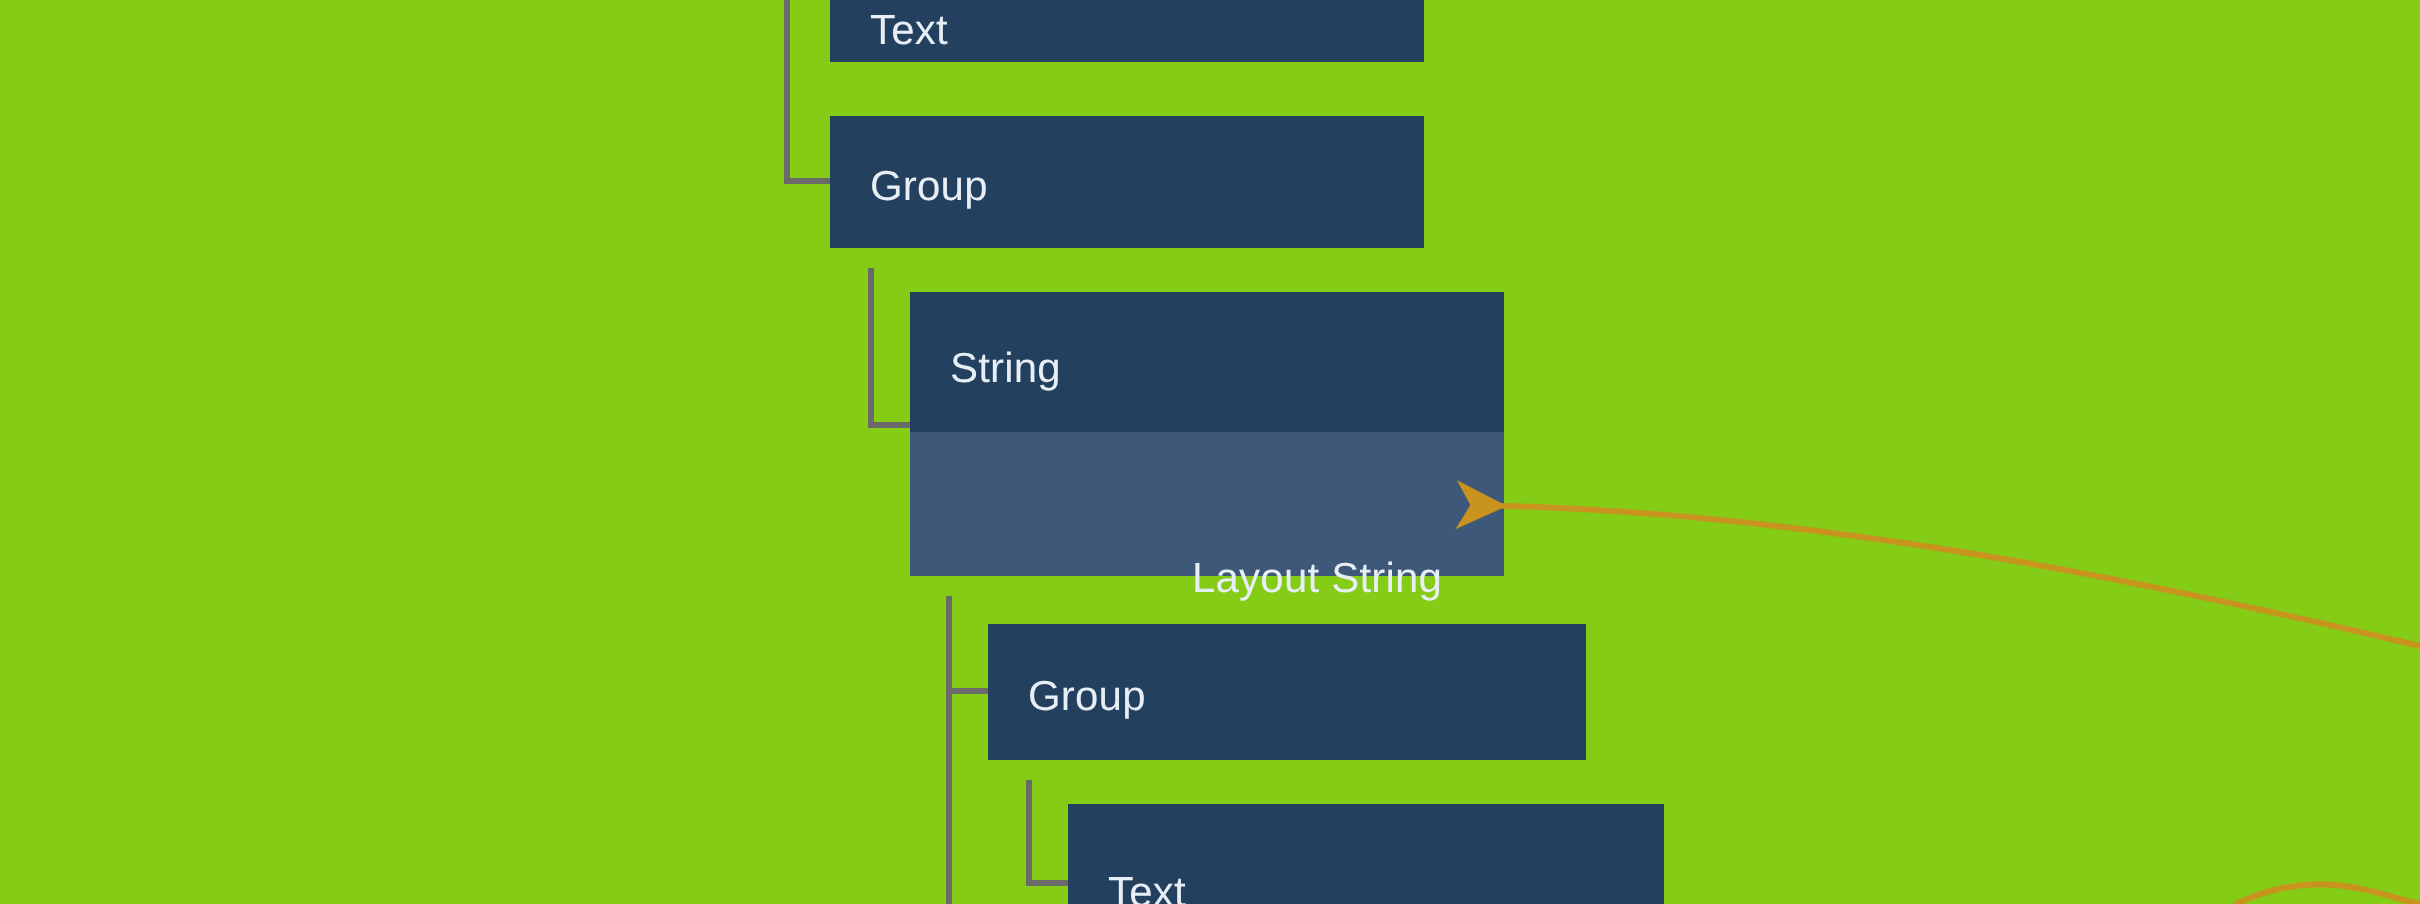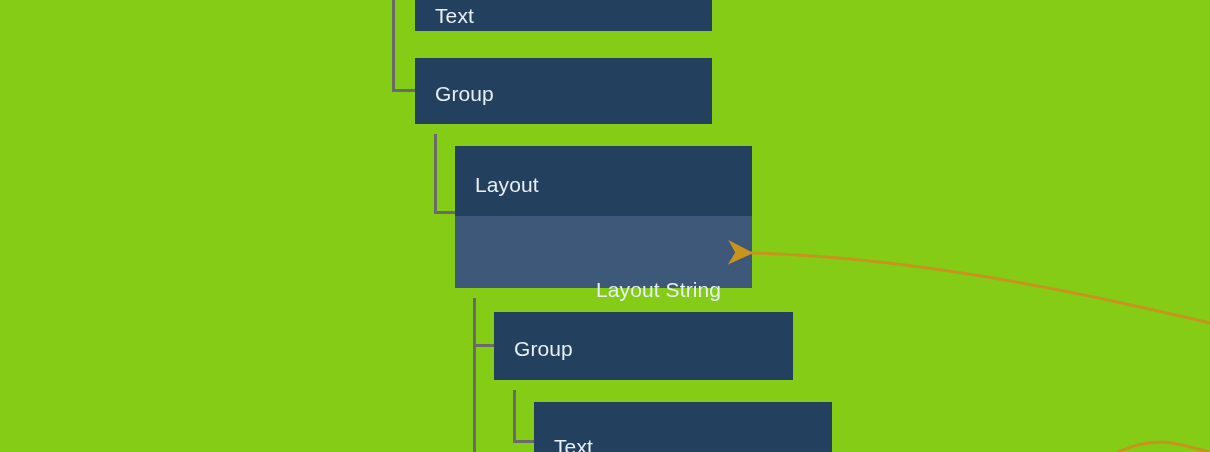--- a/index.html
+++ b/index.html
@@ -67,21 +67,21 @@
     </div>
 
   <div id="nodes">
       <div class="node dark" style="left: 415px; top: -32px; width: 297px; height: 63px; background: rgb(36, 64, 95);">
         <span class="label" style="left: 20px; top: 37px; color: rgb(232, 238, 245);">Text</span>
       </div>
       <div class="node dark" style="left: 415px; top: 58px; width: 297px; height: 66px; background: rgb(36, 64, 95);">
         <span class="label" style="left: 20px; top: 25px; color: rgb(232, 238, 245);">Group</span>
       </div>
       <div class="node dark" style="left: 455px; top: 146px; width: 297px; height: 70px; background: rgb(36, 64, 95);">
-        <span class="label" style="left: 20px; top: 28px; color: rgb(232, 238, 245);">Layout</span>
+        <span class="label" style="left: 20px; top: 28px; color: rgb(232, 238, 245);">String</span>
       </div>
       <div class="node light" style="left: 455px; top: 216px; width: 297px; height: 72px; background: rgb(61, 88, 120);">
         <span class="label" style="left: 141px; top: 28px; color: rgb(232, 238, 245); margin-top: 35px;">Layout String</span>
       </div>
       <div class="node dark" style="left: 494px; top: 312px; width: 299px; height: 68px; background: rgb(36, 64, 95);">
         <span class="label" style="left: 20px; top: 26px; color: rgb(232, 238, 245);">Group</span>
       </div>
       <div class="node dark" style="left: 534px; top: 402px; width: 298px; height: 66px; background: rgb(36, 64, 95);">
         <span class="label" style="left: 20px; top: 34px; color: rgb(232, 238, 245);">Text</span>
       </div>

